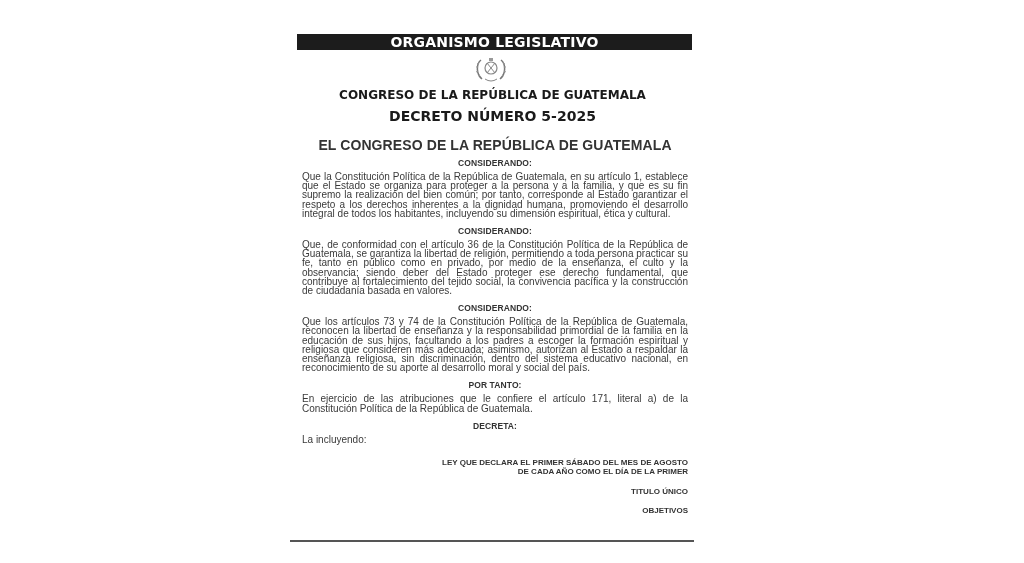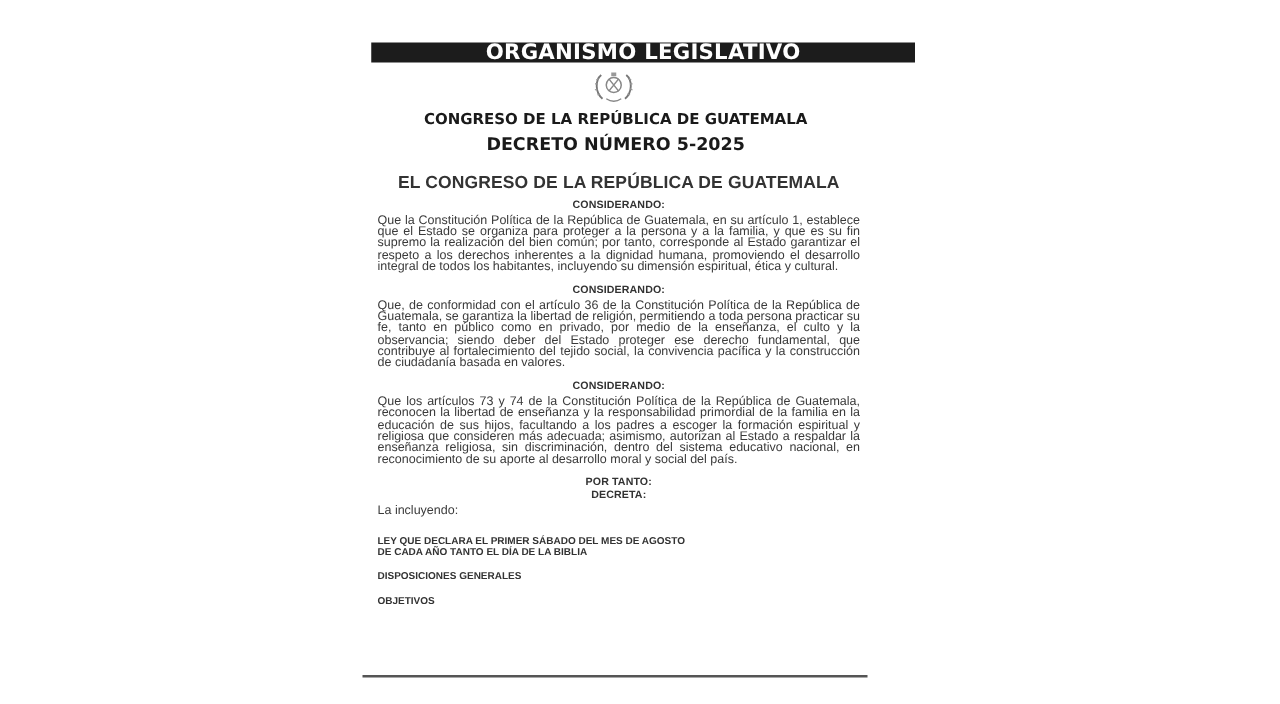--- a/index.html
+++ b/index.html
@@ -2,44 +2,44 @@
 <html><head>
 <meta charset="utf-8">
 <style>
   html, body { margin: 0; padding: 0; }
   body {
     width: 1024px; height: 563px; background: #ffffff; position: relative; overflow: hidden;
     font-family: "Liberation Sans", sans-serif; color: #2a2a2a;
   }
   .page { position: absolute; left: 290px; top: 0; width: 405px; height: 563px; }
   .header-bar {
-    position: absolute; left: 7px; top: 34px; width: 435px; height: 16px;
+    position: absolute; left: 7px; top: 34px; width: 395px; height: 16px;
     background: #1c1c1c; color: #fff; text-align: center;
-    font-family: "DejaVu Sans", sans-serif; font-weight: bold; font-size: 17px; line-height: 16px;
+    font-family: "DejaVu Sans", sans-serif; font-weight: bold; font-size: 14px; line-height: 16px;
     letter-spacing: 0.2px;
   }
   .emblem { position: absolute; left: 183px; top: 54px; width: 36px; height: 30px; }
   .congress {
     position: absolute; left: 0; top: 88px; width: 405px; text-align: center;
     font-family: "DejaVu Sans", sans-serif; font-weight: bold; font-size: 12px; color: #1a1a1a;
   }
   .decree-num {
     position: absolute; left: 0; top: 108px; width: 405px; text-align: center;
     font-family: "DejaVu Sans", sans-serif; font-weight: bold; font-size: 14px; color: #1a1a1a;
   }
   .body-area { position: absolute; left: 12px; top: 137px; width: 386px; }
   .h-center {
     text-align: center; font-weight: bold; font-size: 8.5px; color: #333; margin: 0;
     letter-spacing: 0.1px;
   }
   .h-main { font-size: 14px; margin-bottom: 5px; }
   .para {
     font-size: 10px; line-height: 9.2px; text-align: justify; color: #3a3a3a; margin: 4px 0 8px 0;
   }
-  .law-title { text-align: left; font-weight: bold; font-size: 8px; line-height: 9.4px; color: #333; margin: 0 0 10px 0; }
+  .law-title { text-align: right; font-weight: bold; font-size: 8px; line-height: 9.4px; color: #333; margin: 0 0 10px 0; }
   .rule {
     position: absolute; left: 0; top: 540px; width: 404px; height: 1.5px; background: #555;
   }
 </style>
 </head>
 <body>
 
 <div class="page">
   <div class="header-bar">ORGANISMO LEGISLATIVO</div>
 
@@ -63,30 +63,31 @@
     <p class="h-center">CONSIDERANDO:</p>
     <p class="para">Que la Constitución Política de la República de Guatemala, en su artículo 1, establece que el Estado se organiza para proteger a la persona y a la familia, y que es su fin supremo la realización del bien común; por tanto, corresponde al Estado garantizar el respeto a los derechos inherentes a la dignidad humana, promoviendo el desarrollo integral de todos los habitantes, incluyendo su dimensión espiritual, ética y cultural.</p>
 
     <p class="h-center">CONSIDERANDO:</p>
     <p class="para">Que, de conformidad con el artículo 36 de la Constitución Política de la República de Guatemala, se garantiza la libertad de religión, permitiendo a toda persona practicar su fe, tanto en público como en privado, por medio de la enseñanza, el culto y la observancia; siendo deber del Estado proteger ese derecho fundamental, que contribuye al fortalecimiento del tejido social, la convivencia pacífica y la construcción de ciudadanía basada en valores.</p>
 
     <p class="h-center">CONSIDERANDO:</p>
     <p class="para">Que los artículos 73 y 74 de la Constitución Política de la República de Guatemala, reconocen la libertad de enseñanza y la responsabilidad primordial de la familia en la educación de sus hijos, facultando a los padres a escoger la formación espiritual y religiosa que consideren más adecuada; asimismo, autorizan al Estado a respaldar la enseñanza religiosa, sin discriminación, dentro del sistema educativo nacional, en reconocimiento de su aporte al desarrollo moral y social del país.</p>
 
     <p class="h-center">POR TANTO:</p>
+    <p class="para">En ejercicio de las atribuciones que le confiere el artículo 171, literal a) de la Constitución Política de la República de Guatemala.</p>
 
     <p class="h-center">DECRETA:</p>
     <p class="para" style="margin-bottom:14px">La incluyendo:</p>
 
     <div class="law-title">
       <div>LEY QUE DECLARA EL PRIMER SÁBADO DEL MES DE AGOSTO</div>
-      <div>DE CADA AÑO TANTO EL DÍA DE LA BIBLIA</div>
+      <div>DE CADA AÑO COMO EL DÍA DE LA PRIMER</div>
     </div>
     <div class="law-title">
-      <div>DISPOSICIONES GENERALES</div>
+      <div>TITULO ÚNICO</div>
     </div>
     <div class="law-title">
       <div>OBJETIVOS</div>
     </div>
   </div>
 
   <div class="rule"></div>
 </div>
 
 </body></html>

